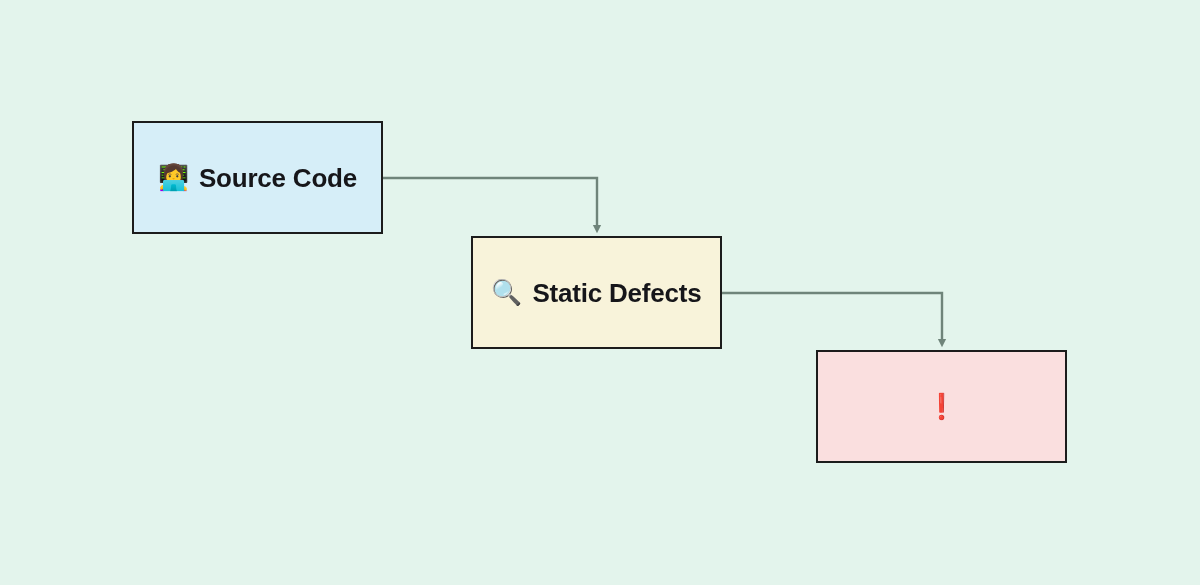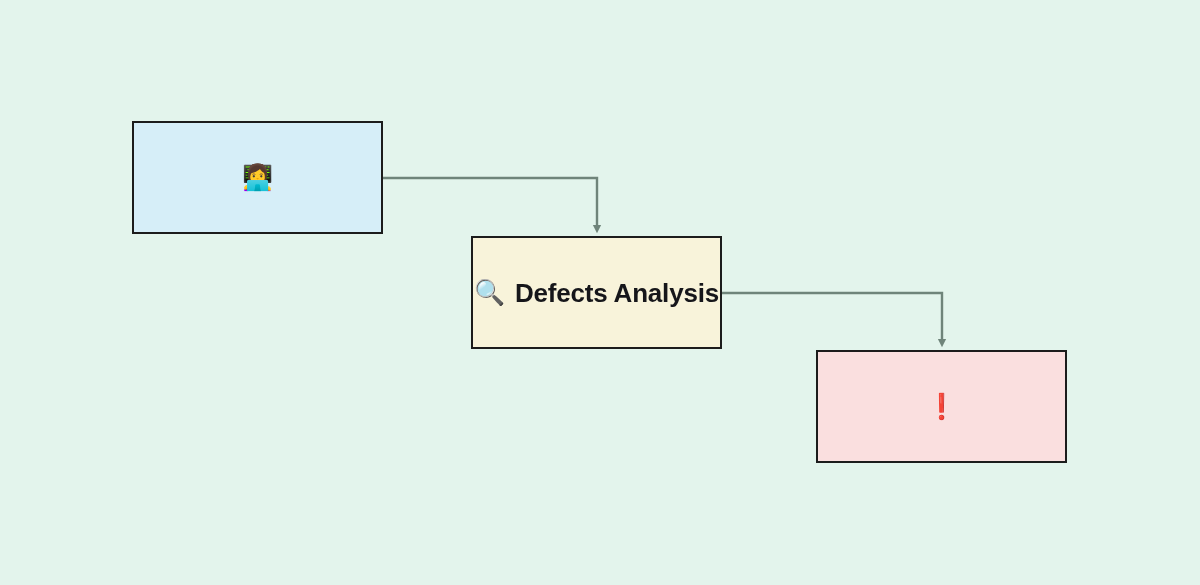--- a/index.html
+++ b/index.html
@@ -90,27 +90,28 @@
     </defs>
 
     <path d="M 383 178 L 597 178 L 597 229" fill="none" stroke="#6f847a" stroke-width="2.4" stroke-linejoin="miter" marker-end="url(#arrow)"></path>
 
     <path d="M 722 293 L 942 293 L 942 343" fill="none" stroke="#6f847a" stroke-width="2.4" stroke-linejoin="miter" marker-end="url(#arrow)"></path>
   </svg>
 
   <div class="node" id="node-source-code">
     <div class="node-label">
       <span class="node-emoji">👩‍💻</span>
+      <span>Source Code</span>
     </div>
   </div>
 
   <div class="node" id="node-static-analysis">
     <div class="node-label">
       <span class="node-emoji">🔍</span>
-      <span>Defects Analysis</span>
+      <span>Static Defects</span>
     </div>
   </div>
 
   <div class="node" id="node-list-of-defects">
     <div class="node-label">
       <span class="node-emoji">❗</span>
     </div>
   </div>
 
 </div>

